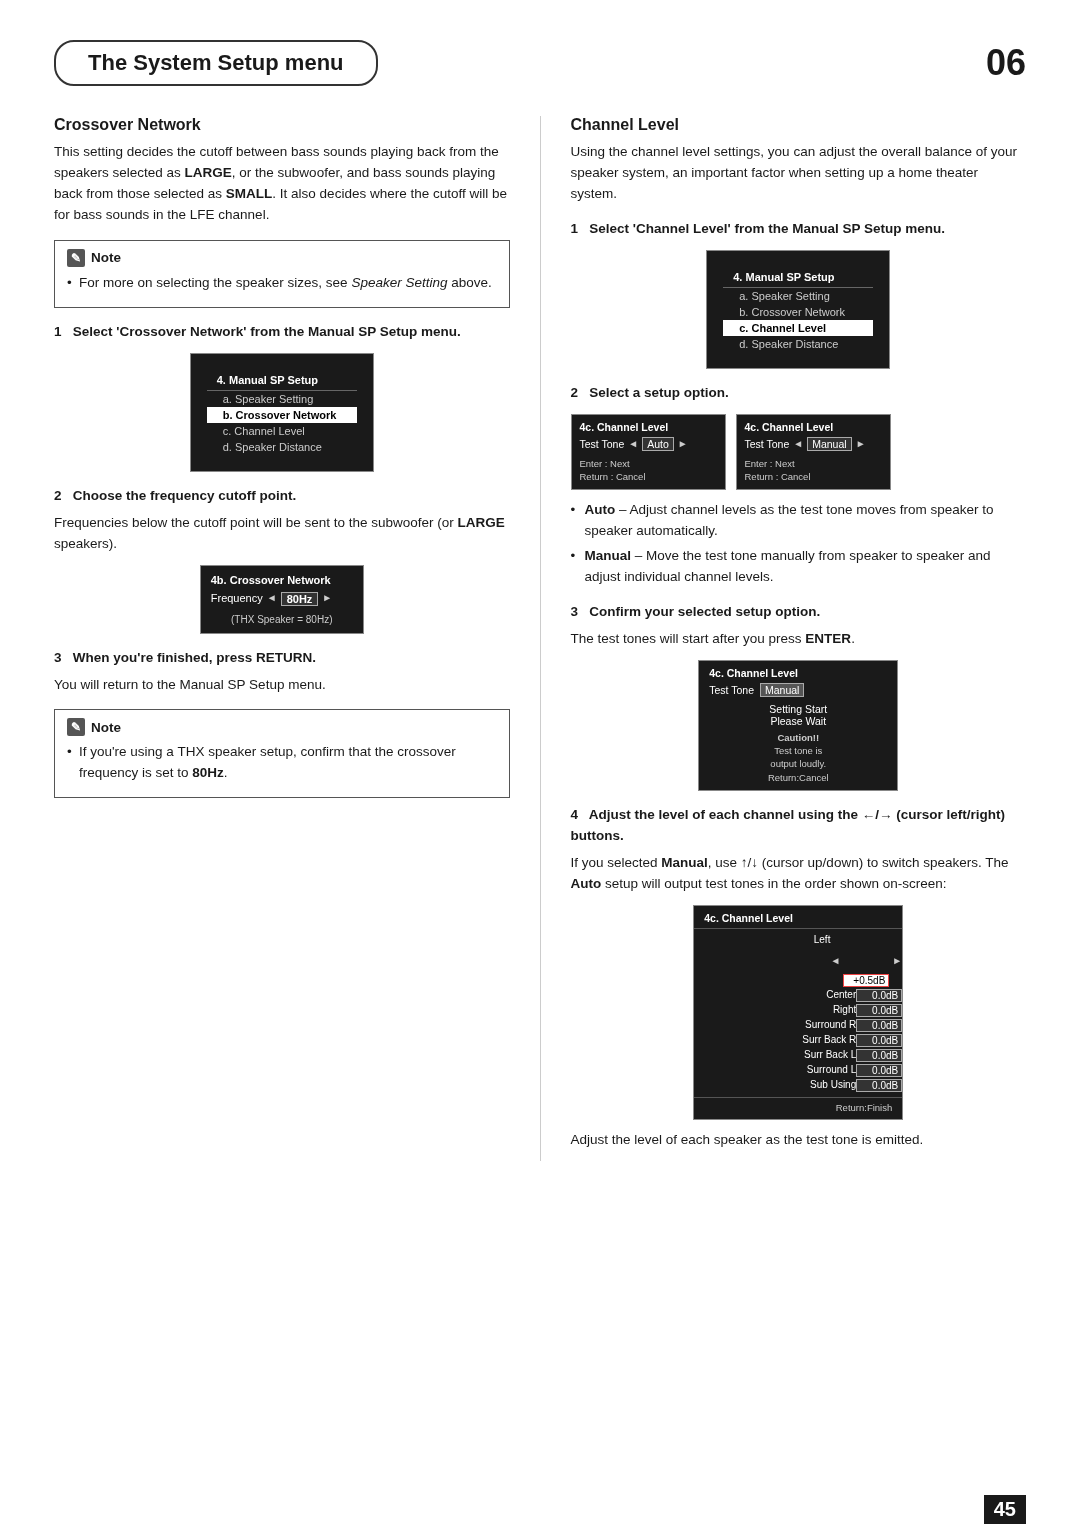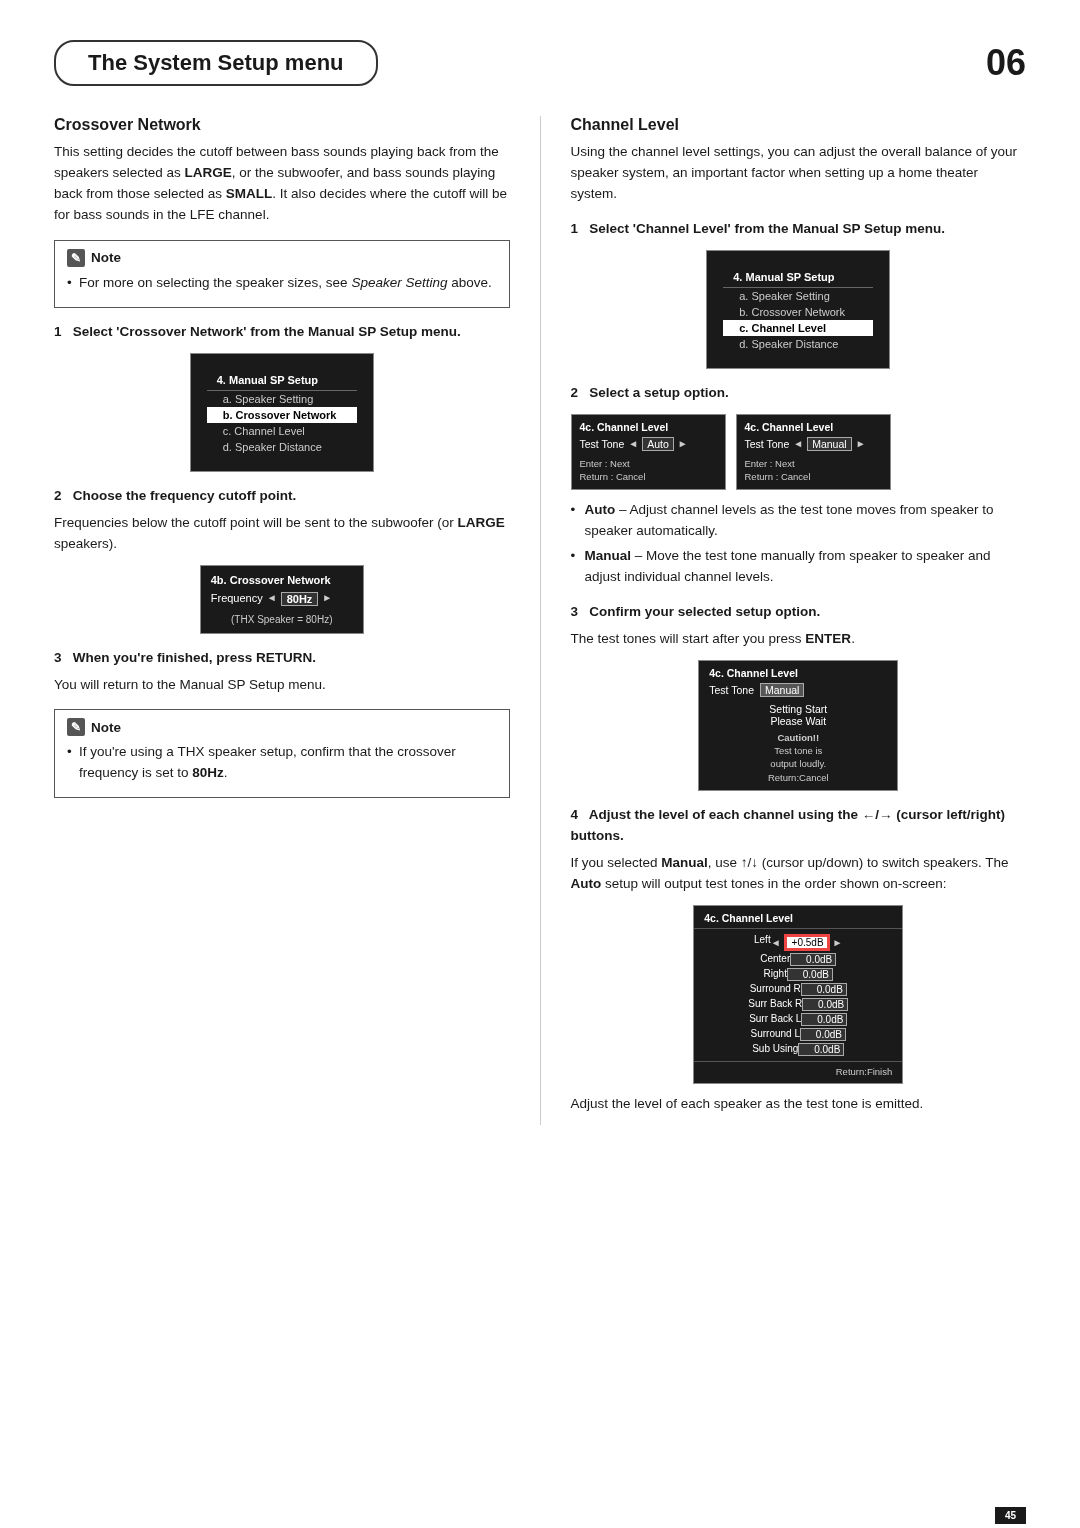--- a/index.html
+++ b/index.html
@@ -300,21 +300,21 @@
     .ui-cl-table .clt-title {
       font-weight: bold;
       font-size: 10.5px;
       padding: 0 10px 4px 10px;
       border-bottom: 1px solid #555;
       margin-bottom: 4px;
     }
 
     .ui-cl-table .clt-row {
       display: flex;
-      justify-content: center;
+      justify-content: flex-end;
       padding: 1px 0;
       font-size: 10px;
     }
 
     .ui-cl-table .clt-row .clt-name {}
 
     .ui-cl-table .clt-row .clt-val {
       display: flex;
       align-items: center;
       gap: 3px;
@@ -325,21 +325,22 @@
       padding: 0 3px;
       background: #333;
       font-size: 10px;
       min-width: 46px;
       text-align: right;
     }
 
     .clt-val-highlight {
       background: #fff;
       color: #000;
-      border: 3px solid #ef4444;
+      border: 1px solid #ef4444;
+      margin-top: 40px;
     }
 
     .ui-cl-table .clt-footer {
       text-align: right;
       padding: 4px 10px 0 10px;
       font-size: 9.5px;
       color: #ccc;
       border-top: 1px solid #555;
       margin-top: 4px;
     }
@@ -372,21 +373,21 @@
       right: 54px;
       display: flex;
       flex-direction: column;
       align-items: flex-end;
       gap: 2px;
     }
 
     .page-number-box {
       background: #1a1a1a;
       color: #fff;
-      font-size: 10px;
+      font-size: 20px;
       font-weight: bold;
       padding: 3px 10px;
     }
 
     .lang-label {
       font-size: 11px;
       color: #555;
     }
 
     

